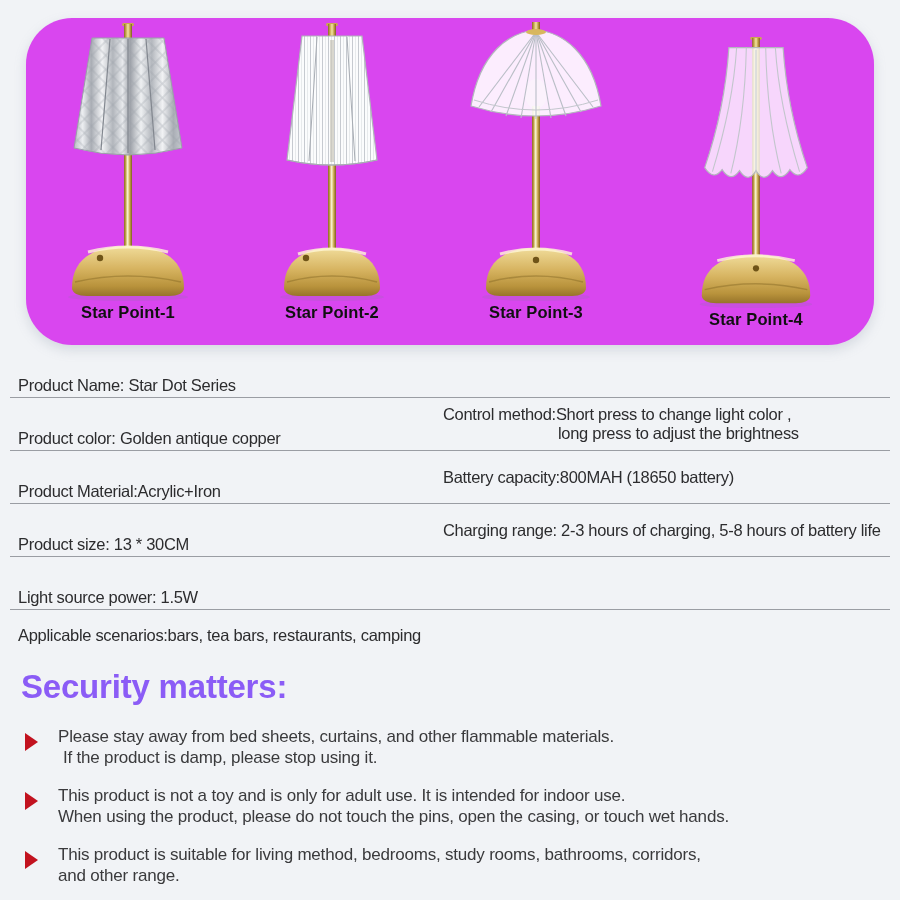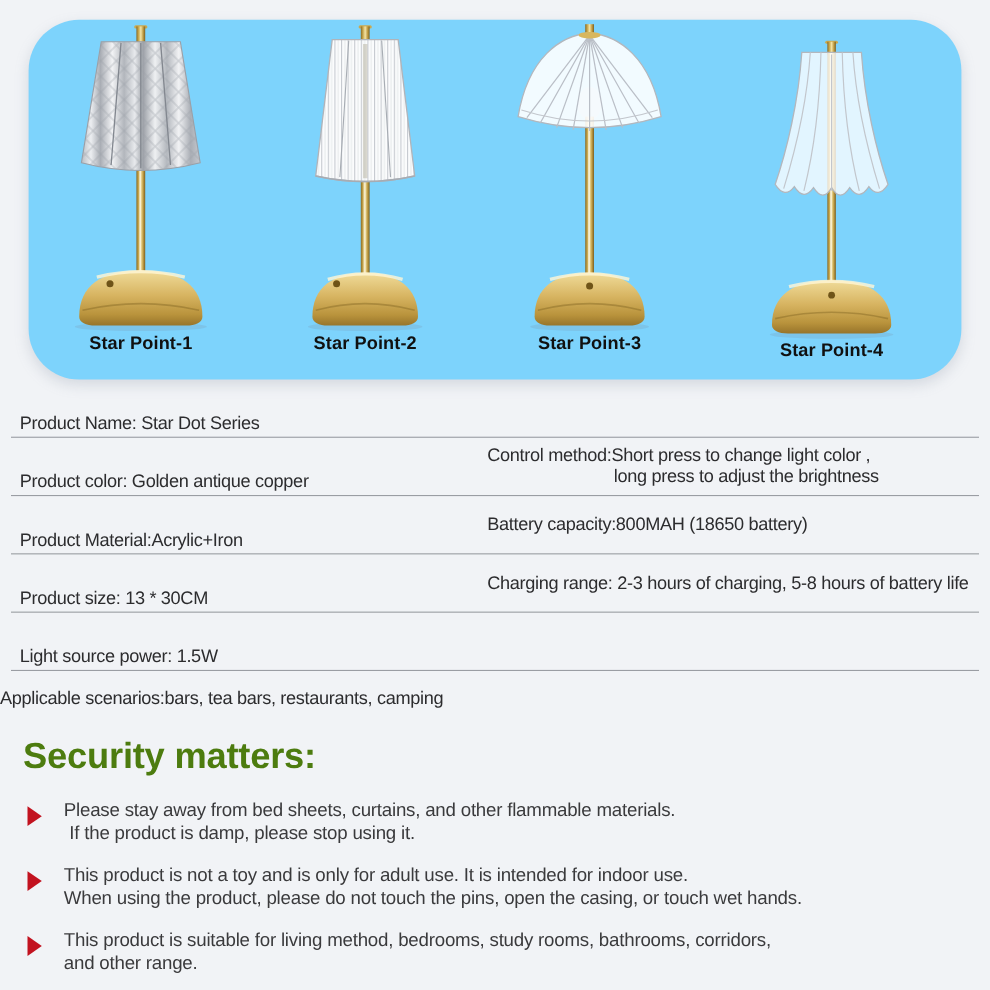--- a/index.html
+++ b/index.html
@@ -5,38 +5,38 @@
   html,body{margin:0;padding:0;}
   .page{
     position:relative;width:900px;height:900px;overflow:hidden;
     background:#f1f3f6;
     font-family:"Liberation Sans",sans-serif;
     color:#2c2c2e;
   }
   
   .lamp-card{
     position:absolute;left:26px;top:18px;width:848px;height:327px;
-    background:#7dd3fc;border-radius:46px;
+    background:#d946ef;border-radius:46px;
     box-shadow:0 5px 12px rgba(140,150,170,.28);
     display:flex;
   }
   .lamp-cell{flex:1;display:flex;flex-direction:column;align-items:center;padding-top:2px;}
   .lamp-cell svg{width:200px;height:282px;display:block;}
   .lamp-caption{font-size:16.5px;font-weight:600;color:#101010;margin-top:1px;letter-spacing:.1px;}
   
   .specs{position:absolute;left:0;top:345px;width:900px;font-size:16.5px;letter-spacing:-0.3px;}
   .spec-row{
     display:grid;grid-template-columns:433px 1fr;align-items:center;
     height:52px;margin:0 10px;border-bottom:1px solid #9a9da3;
   }
   .cell-left{padding-left:8px;white-space:nowrap;margin-top:29px;}
   .cell-right{white-space:nowrap;}
   .cell-right .line2{padding-left:115px;}
   .two-line{line-height:19px;}
-  .scenarios-row{height:50px;display:flex;align-items:center;}
+  .scenarios-row{height:50px;display:flex;align-items:center;padding-left:18px;}
   
   .security{position:absolute;left:0;top:660px;width:900px;}
   .security-title{
     margin:8px 0 0 21px;font-size:33px;font-weight:700;letter-spacing:-0.2px;
   }
   .bullets{margin-top:20px;display:flex;flex-direction:column;gap:17px;}
   .bullet{display:flex;align-items:flex-start;padding-left:25px;}
   .tri{
     width:0;height:0;flex:none;
     border-top:9px solid transparent;border-bottom:9px solid transparent;
@@ -211,21 +211,21 @@
     </div>
 
     <div class="spec-row">
       <div class="cell-left">Light source power: 1.5W</div>
     </div>
 
     <div class="scenarios-row">Applicable scenarios:bars, tea bars, restaurants, camping</div>
   </section>
 
   <section class="security">
-    <h2 class="security-title" style="color:#4d7c0f">Security matters:</h2>
+    <h2 class="security-title" style="color:#8b5cf6">Security matters:</h2>
 
     <div class="bullets">
 
       <div class="bullet">
         <span class="tri"></span>
         <div class="btext">
           <div class="bl1">Please stay away from bed sheets, curtains, and other flammable materials.</div>
           <div class="bl2 shift">If the product is damp, please stop using it.</div>
         </div>
       </div>

